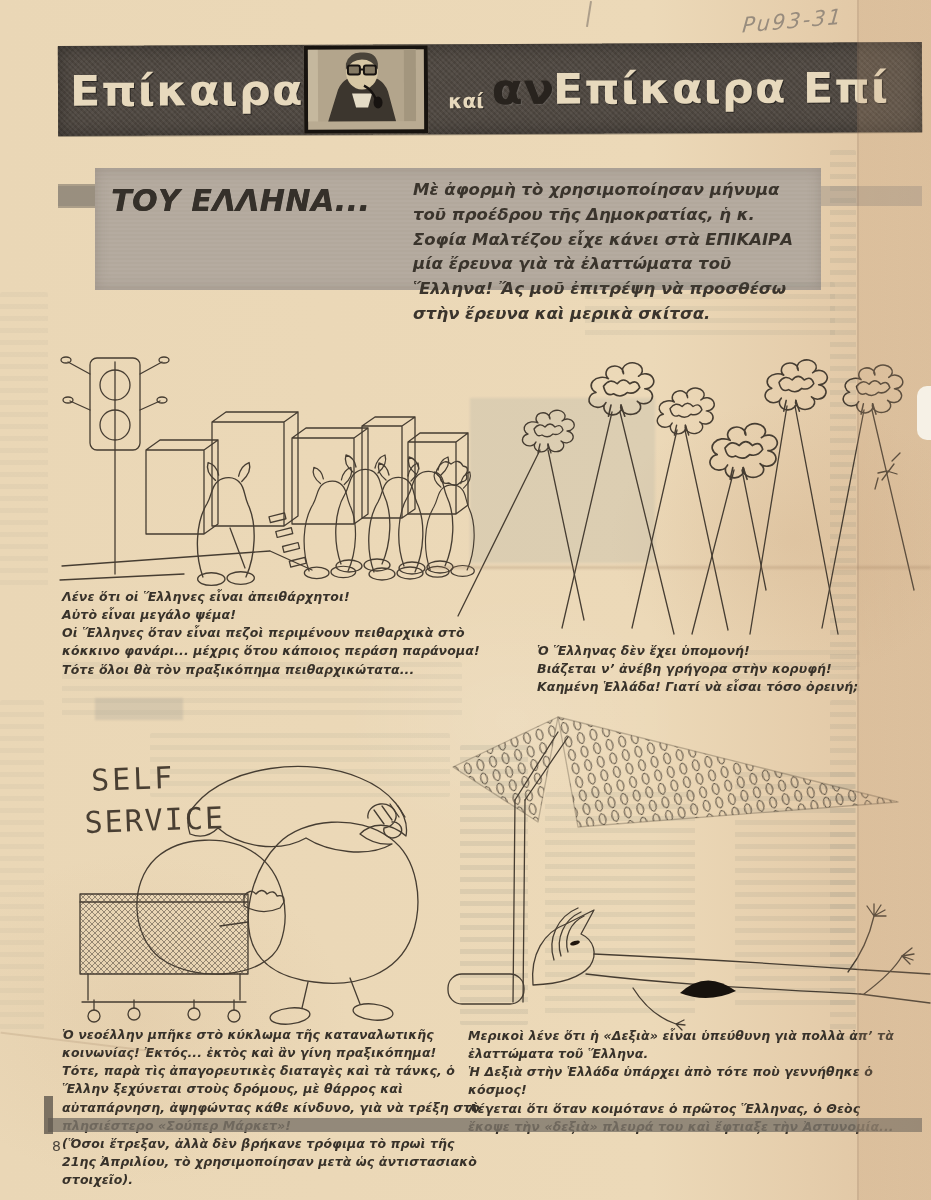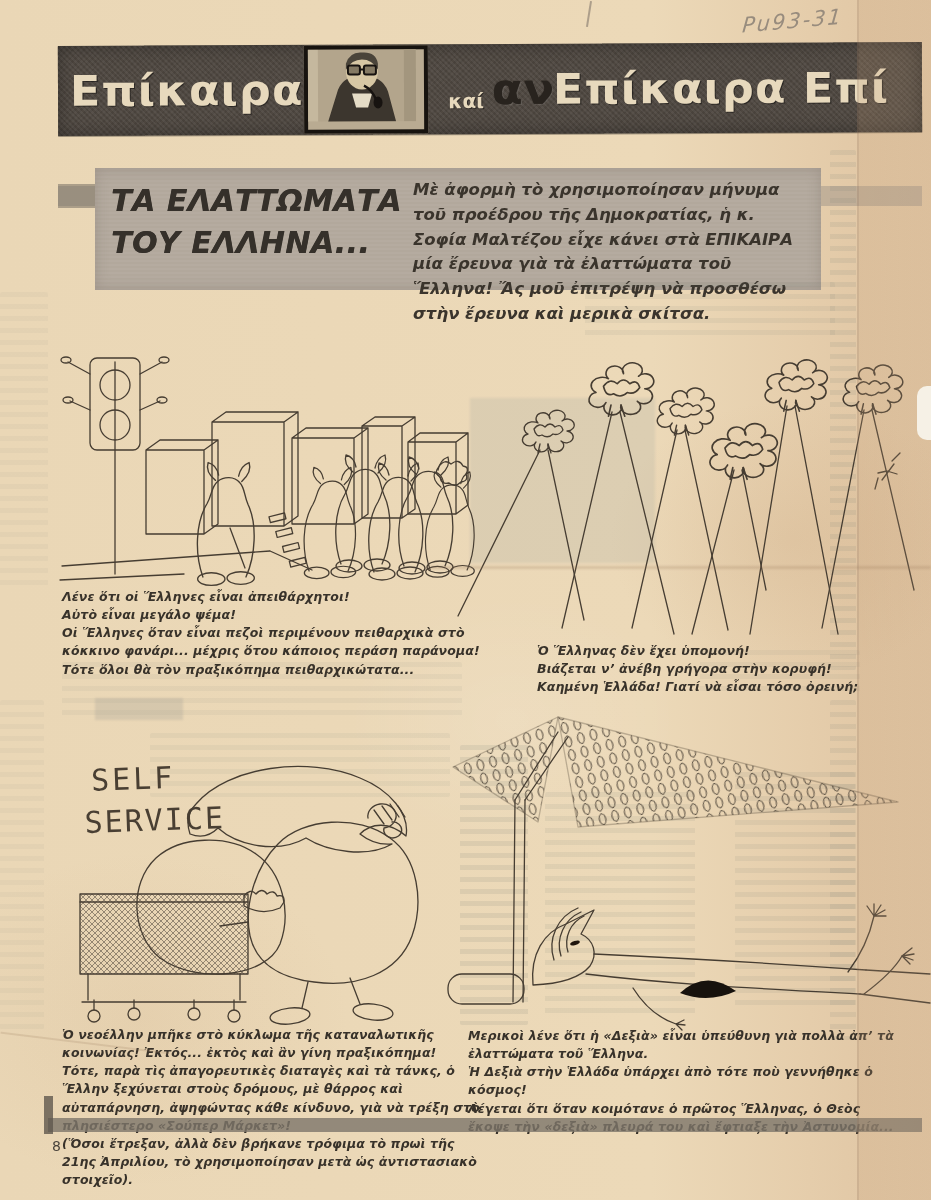--- a/index.html
+++ b/index.html
@@ -94,21 +94,20 @@
     </span>
     <span class="kai">καί</span>
     <span class="brand dark">αν</span>
     <span class="brand" style="margin-left:2px;">Επίκαιρα Επί</span>
   </div>
 
   <div class="abs band"></div>
   <div class="abs band-tab"></div>
   <div class="abs title-block">
     <div class="abs art-title">
-      <div>ΤΑ ΕΛΑΤΤΩΜΑΤΑ</div>
       <div>ΤΟΥ ΕΛΛΗΝΑ...</div>
     </div>
     <div class="abs art-intro">Μὲ ἀφορμὴ τὸ χρησιμοποίησαν μήνυμα τοῦ προέδρου τῆς Δημοκρατίας, ἡ κ. Σοφία Μαλτέζου εἶχε κάνει στὰ ΕΠΙΚΑΙΡΑ μία ἔρευνα γιὰ τὰ ἐλαττώματα τοῦ Ἕλληνα! Ἄς μοῦ ἐπιτρέψη νὰ προσθέσω στὴν ἔρευνα καὶ μερικὰ σκίτσα.</div>
   </div>
 
   <div class="abs ghost" style="left:830px;top:150px;width:26px;height:520px;opacity:.55;"></div>
   <div class="abs ghost" style="left:830px;top:700px;width:26px;height:340px;opacity:.5;"></div>
   <div class="abs ghost" style="left:460px;top:745px;width:68px;height:280px;opacity:.6;"></div>
   <div class="abs ghost" style="left:150px;top:733px;width:300px;height:64px;opacity:.35;"></div>
   <div class="abs ghost" style="left:545px;top:792px;width:150px;height:225px;opacity:.45;"></div>

